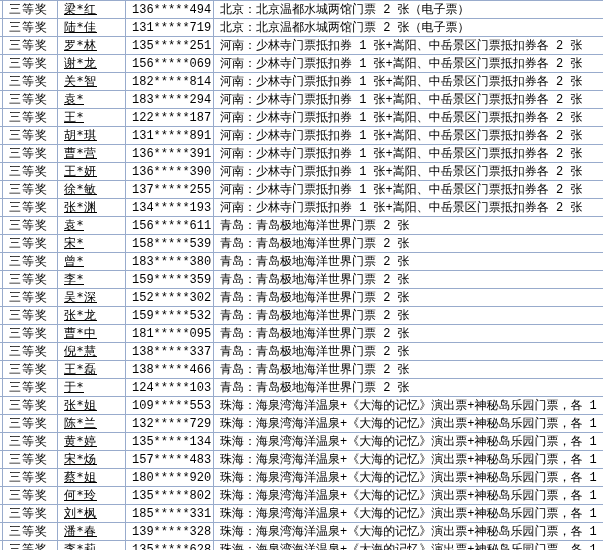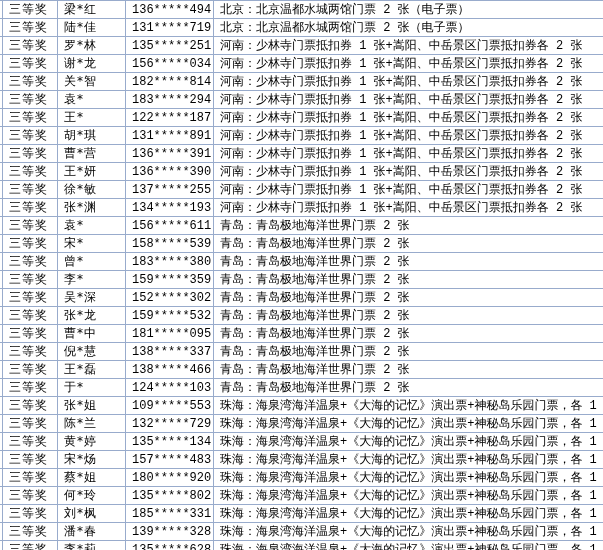--- a/index.html
+++ b/index.html
@@ -28,21 +28,21 @@
     border: 1px solid var(--border-color, #98abcc);
     padding: 0 2px 0 6px;
     white-space: nowrap;
     overflow: hidden;
     vertical-align: middle;
     background: var(--bg-color, #ffffff);
     height: 15px;
   }
   td.c-sliver { padding: 0; }
   td.c-level { padding-left: 7px; letter-spacing: 1px; }
-  td.c-name  { padding-left: 7px; letter-spacing: 1px; }
+  td.c-name  { padding-left: 7px; letter-spacing: 1px; text-decoration: underline; }
   td.c-phone { padding-left: 7px; font-family: Liberation Mono, monospace; }
   td.c-prize { padding-left: 7px; font-family: Liberation Mono, monospace; }
 </style>
 </head>
 <body>
 
 <div class="viewport">
   <table class="winners">
     <colgroup>
       <col style="width:9px">
@@ -70,21 +70,21 @@
           <td class="c-sliver"></td>
           <td class="c-level">三等奖</td>
           <td class="c-name">罗*林</td>
           <td class="c-phone">135*****251</td>
           <td class="c-prize">河南：少林寺门票抵扣券 1 张+嵩阳、中岳景区门票抵扣券各 2 张</td>
         </tr>
         <tr>
           <td class="c-sliver"></td>
           <td class="c-level">三等奖</td>
           <td class="c-name">谢*龙</td>
-          <td class="c-phone">156*****034</td>
+          <td class="c-phone">156*****069</td>
           <td class="c-prize">河南：少林寺门票抵扣券 1 张+嵩阳、中岳景区门票抵扣券各 2 张</td>
         </tr>
         <tr>
           <td class="c-sliver"></td>
           <td class="c-level">三等奖</td>
           <td class="c-name">关*智</td>
           <td class="c-phone">182*****814</td>
           <td class="c-prize">河南：少林寺门票抵扣券 1 张+嵩阳、中岳景区门票抵扣券各 2 张</td>
         </tr>
         <tr>

